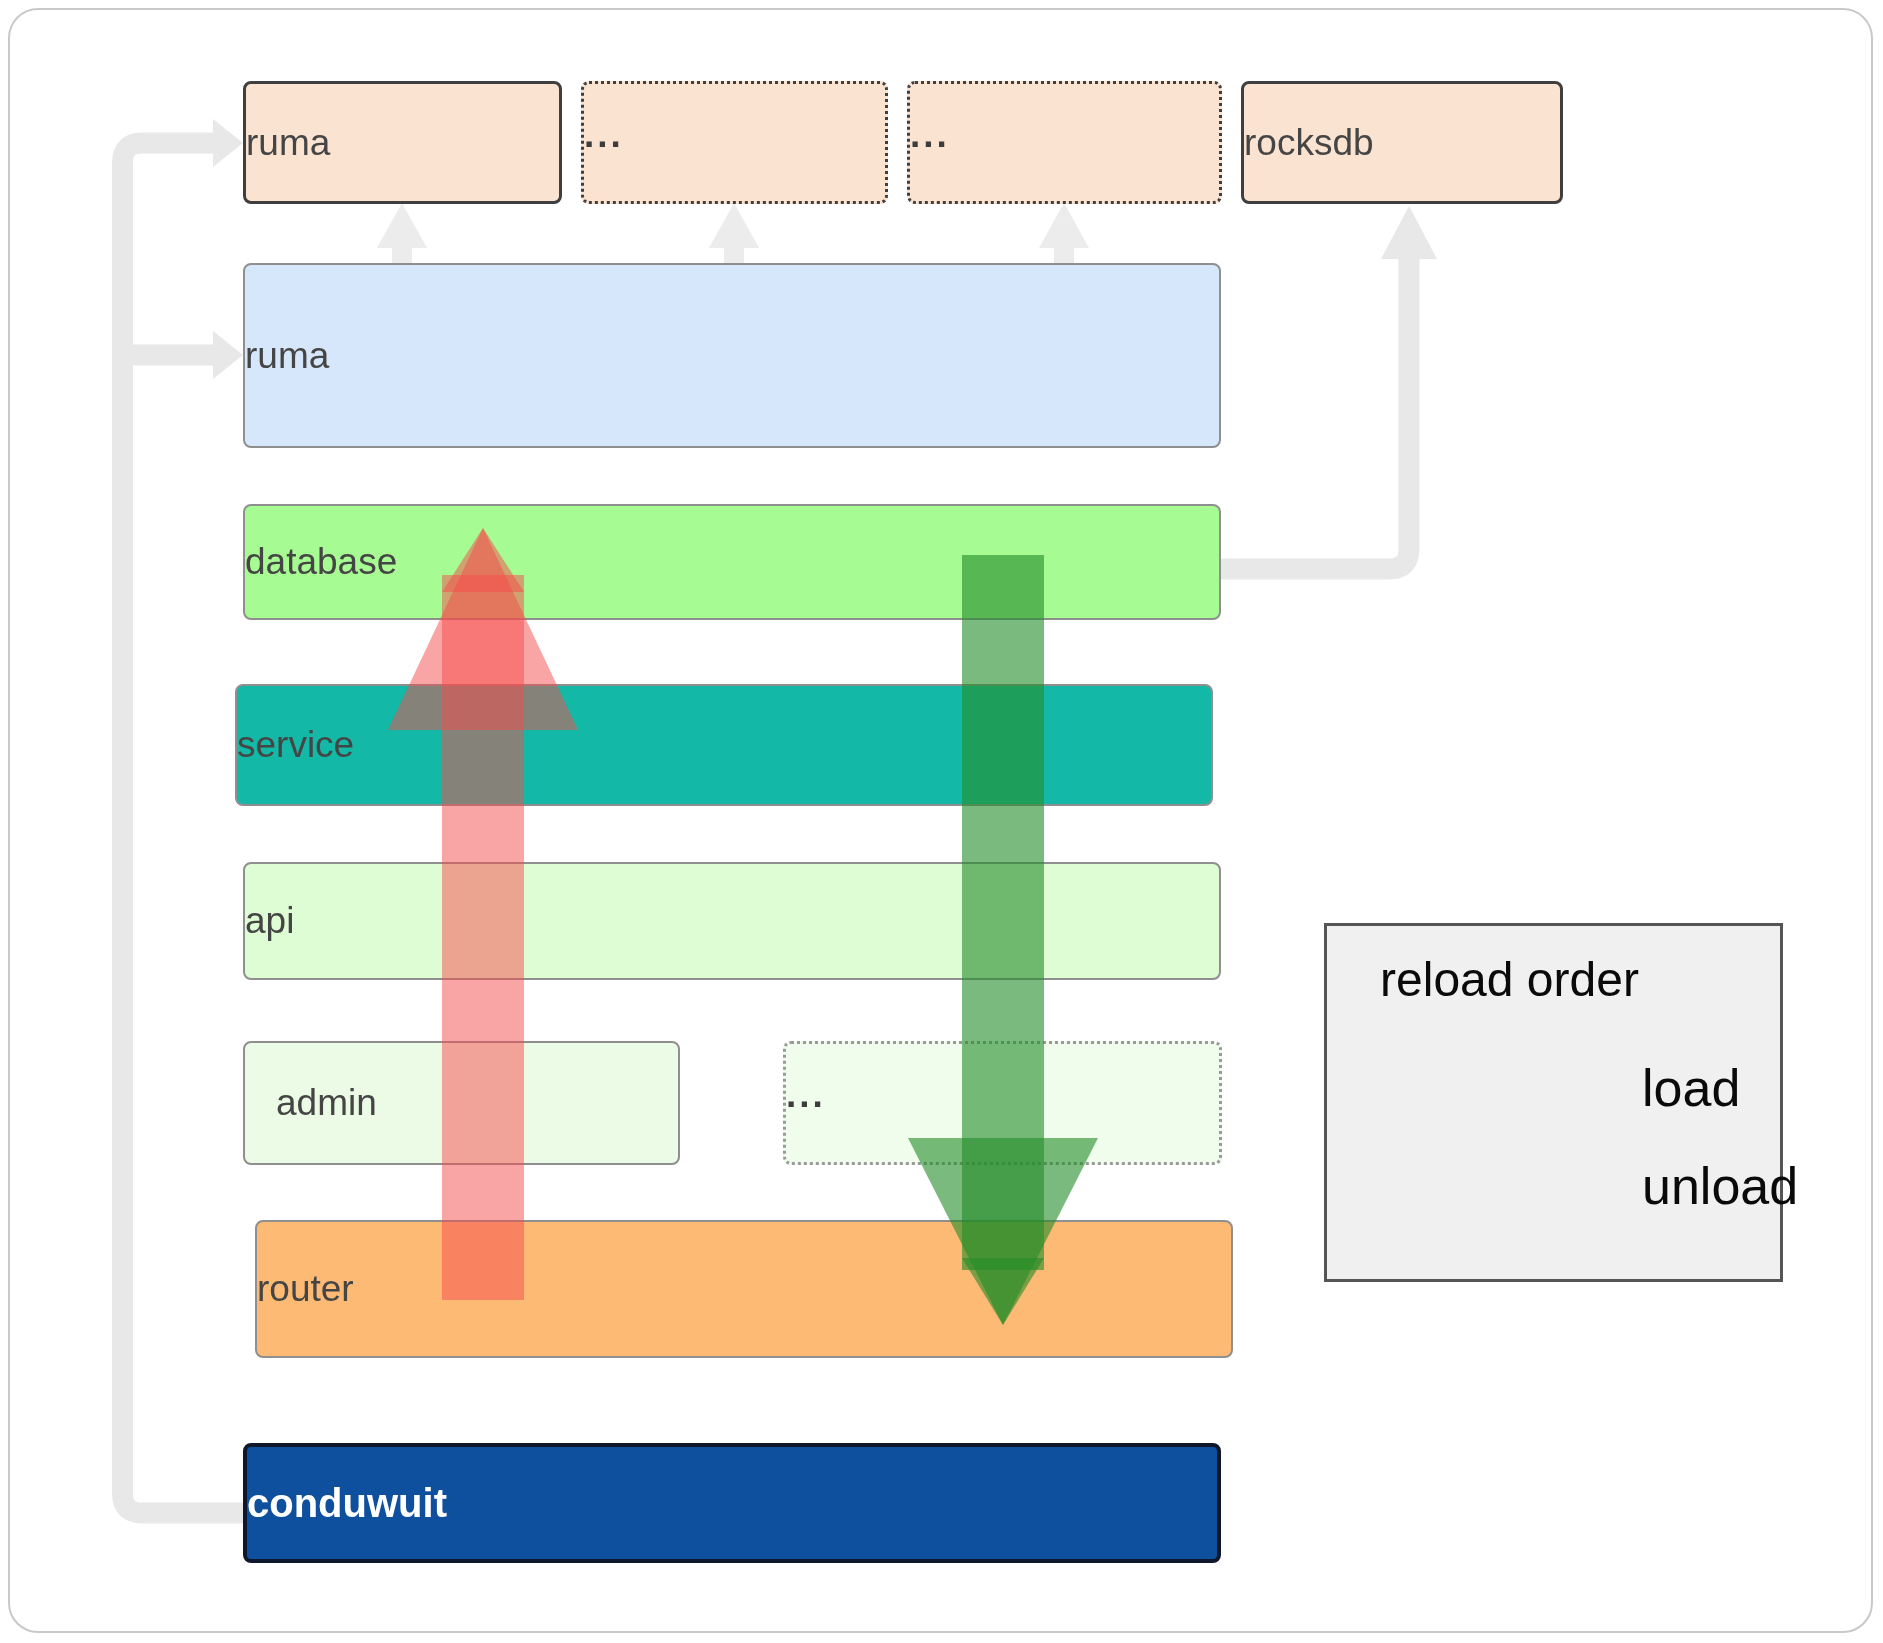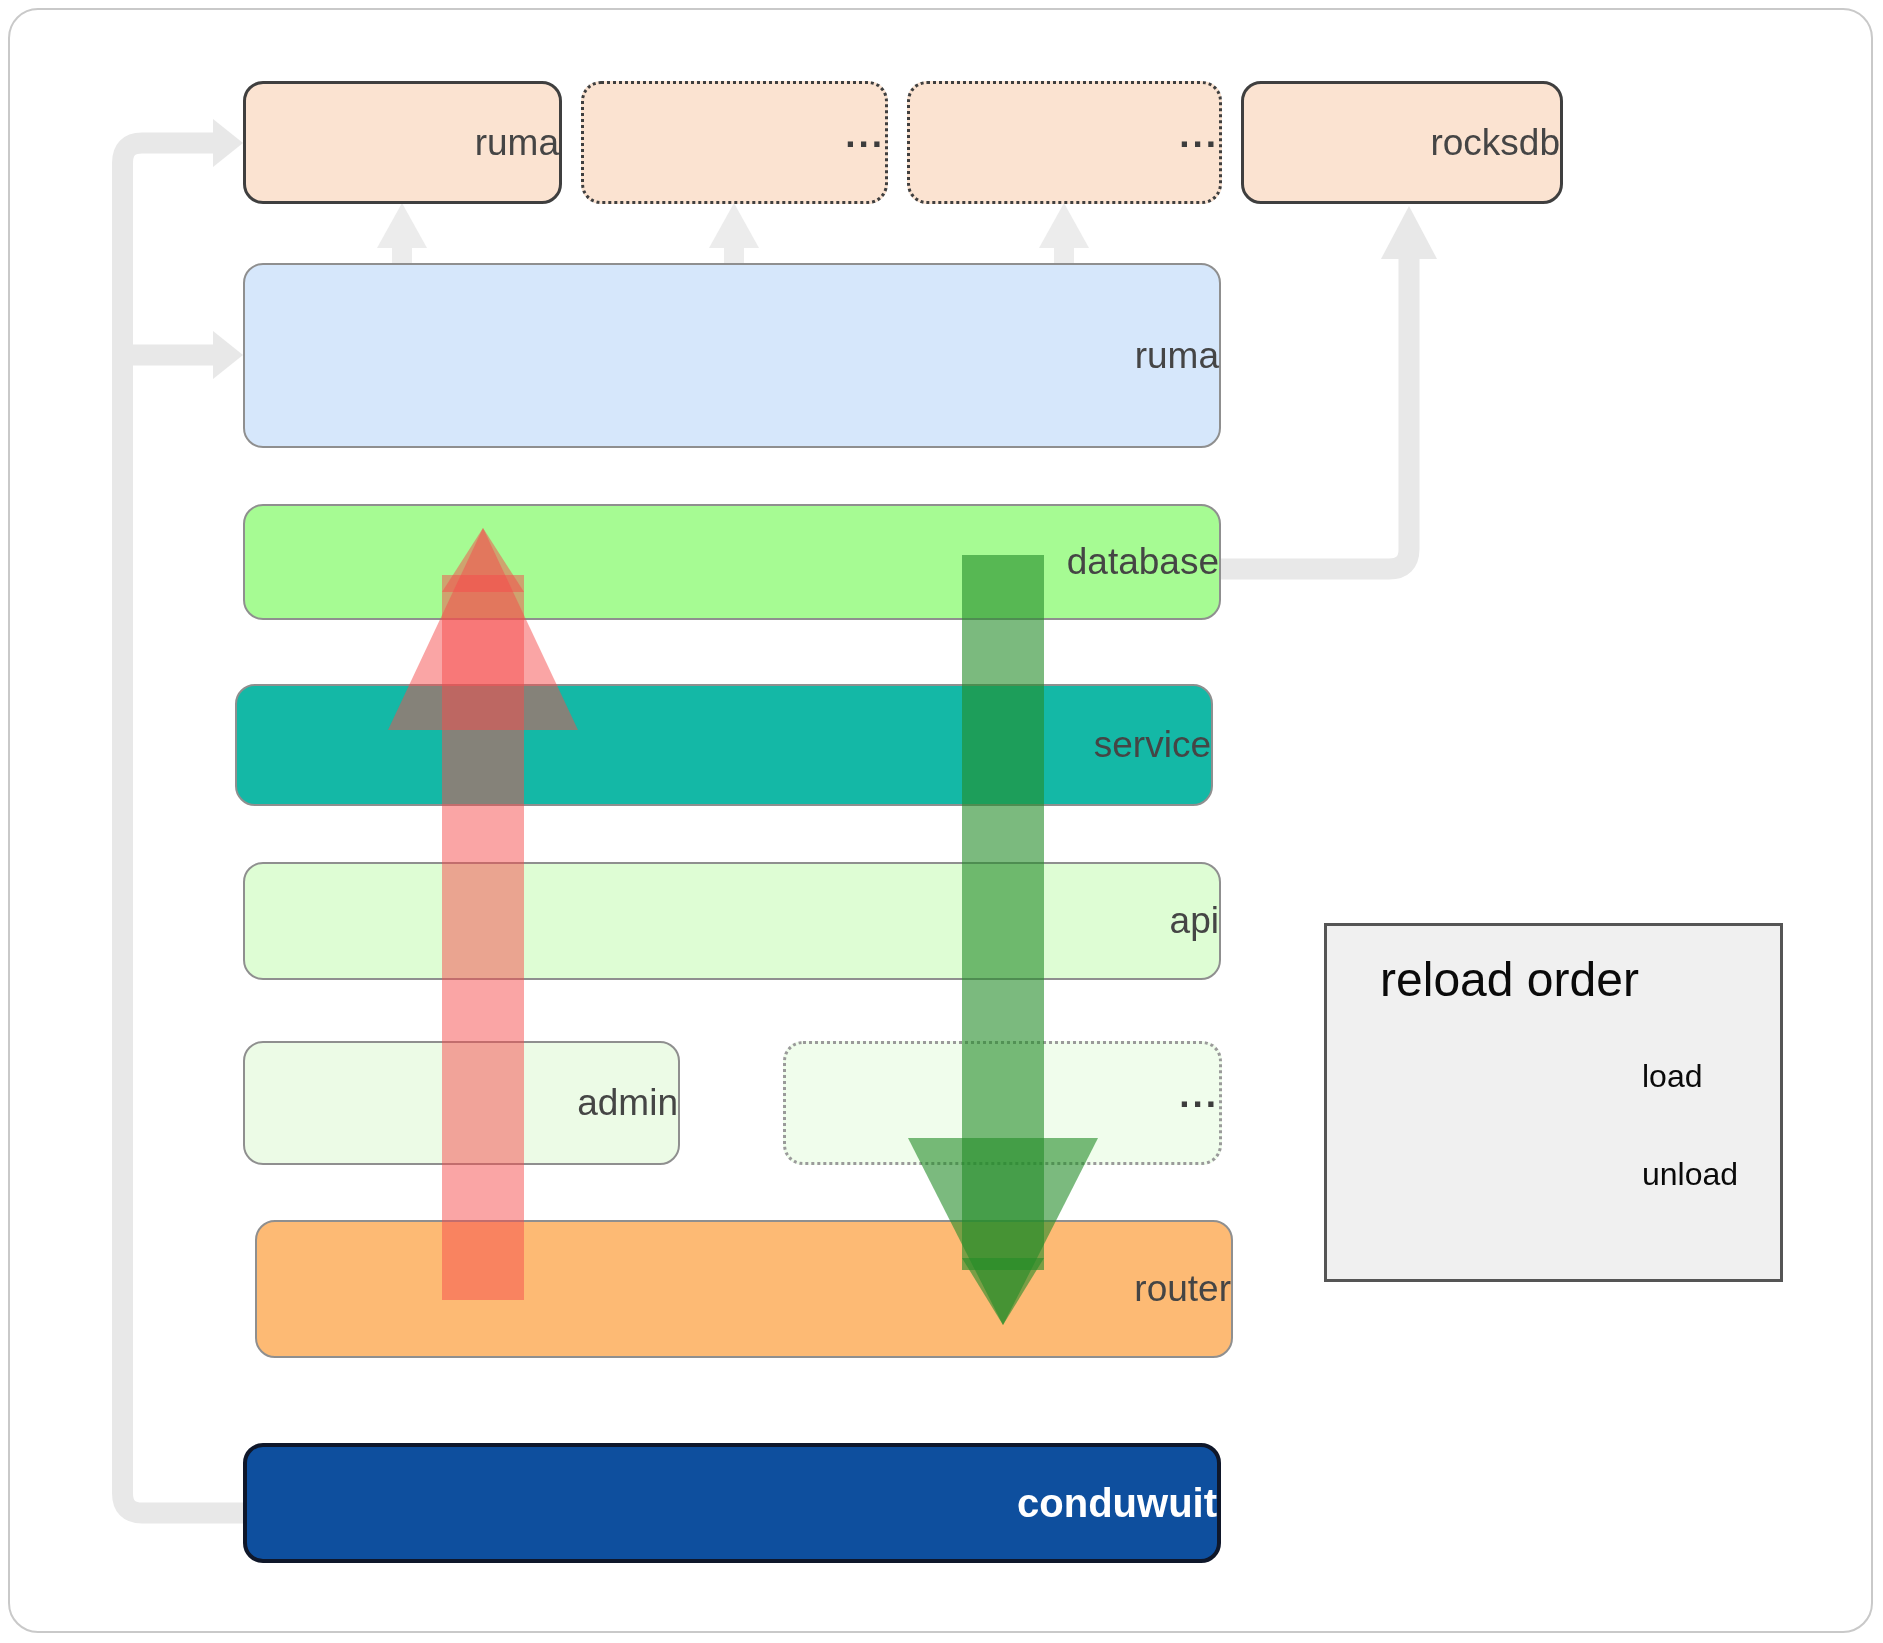--- a/index.html
+++ b/index.html
@@ -2,22 +2,22 @@
 <html><head>
 <meta charset="utf-8">
 <style>
   html,body{margin:0;padding:0;background:#ffffff;}
   body{font-family:"Liberation Sans","DejaVu Sans",sans-serif;}
   .page{position:relative;width:1883px;height:1643px;background:#ffffff;overflow:hidden;}
   .outer-frame{position:absolute;left:8px;top:8px;width:1865px;height:1625px;
     border:2px solid #c9c9c9;border-radius:30px;box-sizing:border-box;}
   svg.layer{position:absolute;left:0;top:0;width:1883px;height:1643px;}
 
-  .node{position:absolute;box-sizing:border-box;display:flex;align-items:center;justify-content:flex-end;
-    font-size:37px;color:#454545;border-radius:20px;}
+  .node{position:absolute;box-sizing:border-box;display:flex;align-items:center;justify-content:flex-start;
+    font-size:37px;color:#454545;border-radius:8px;}
   .peach{background:#fbe3d1;border:3px solid #3f3f3f;}
   .peach-dotted{background:#fbe3d1;border:3px dotted #3f3f3f;}
   .n-ruma{left:243px;top:81px;width:319px;height:123px;}
   .n-ellipsis1{left:581px;top:81px;width:307px;height:123px;}
   .n-ellipsis2{left:907px;top:81px;width:315px;height:123px;}
   .n-rocksdb{left:1241px;top:81px;width:322px;height:123px;}
   .n-core{left:243px;top:263px;width:978px;height:185px;background:#d6e7fb;border:2px solid #8f8f8f;}
   .n-database{left:243px;top:504px;width:978px;height:116px;background:#a6fb93;border:2px solid #8f8f8f;}
   .n-service{left:235px;top:684px;width:978px;height:122px;background:#14b8a6;border:2px solid #8f8f8f;}
   .n-api{left:243px;top:862px;width:978px;height:118px;background:#defdd4;border:2px solid #8f8f8f;}
@@ -25,21 +25,21 @@
   .n-ellipsis3{left:783px;top:1041px;width:439px;height:124px;background:#f0fdec;border:3px dotted #9a9a9a;}
   .n-router{left:255px;top:1220px;width:978px;height:138px;background:#fdba74;border:2px solid #8f8f8f;}
   .n-conduwuit{left:243px;top:1443px;width:978px;height:120px;background:#0e4f9e;border:4px solid #0f172a;
     color:#ffffff;font-weight:700;font-size:40px;}
   .ellipsis-label{font-weight:700;letter-spacing:3px;transform:translateY(-8px);color:#3d3d3d;}
 
   .legend{position:absolute;left:1324px;top:923px;width:459px;height:359px;box-sizing:border-box;
     background:#f0f0f0;border:3px solid #555555;}
   .legend-title{position:absolute;left:1324px;top:952px;width:371px;text-align:center;
     font-size:48px;color:#0a0a0a;}
-  .legend-label{position:absolute;font-size:32px;color:#0a0a0a;}
+  .legend-label{position:absolute;font-size:52px;color:#0a0a0a;}
   .lg-load{left:1642px;top:1058px;}
   .lg-unload{left:1642px;top:1156px;}
 </style>
 </head>
 <body>
 
 <div class="page">
 
   <div class="outer-frame"></div>
 

